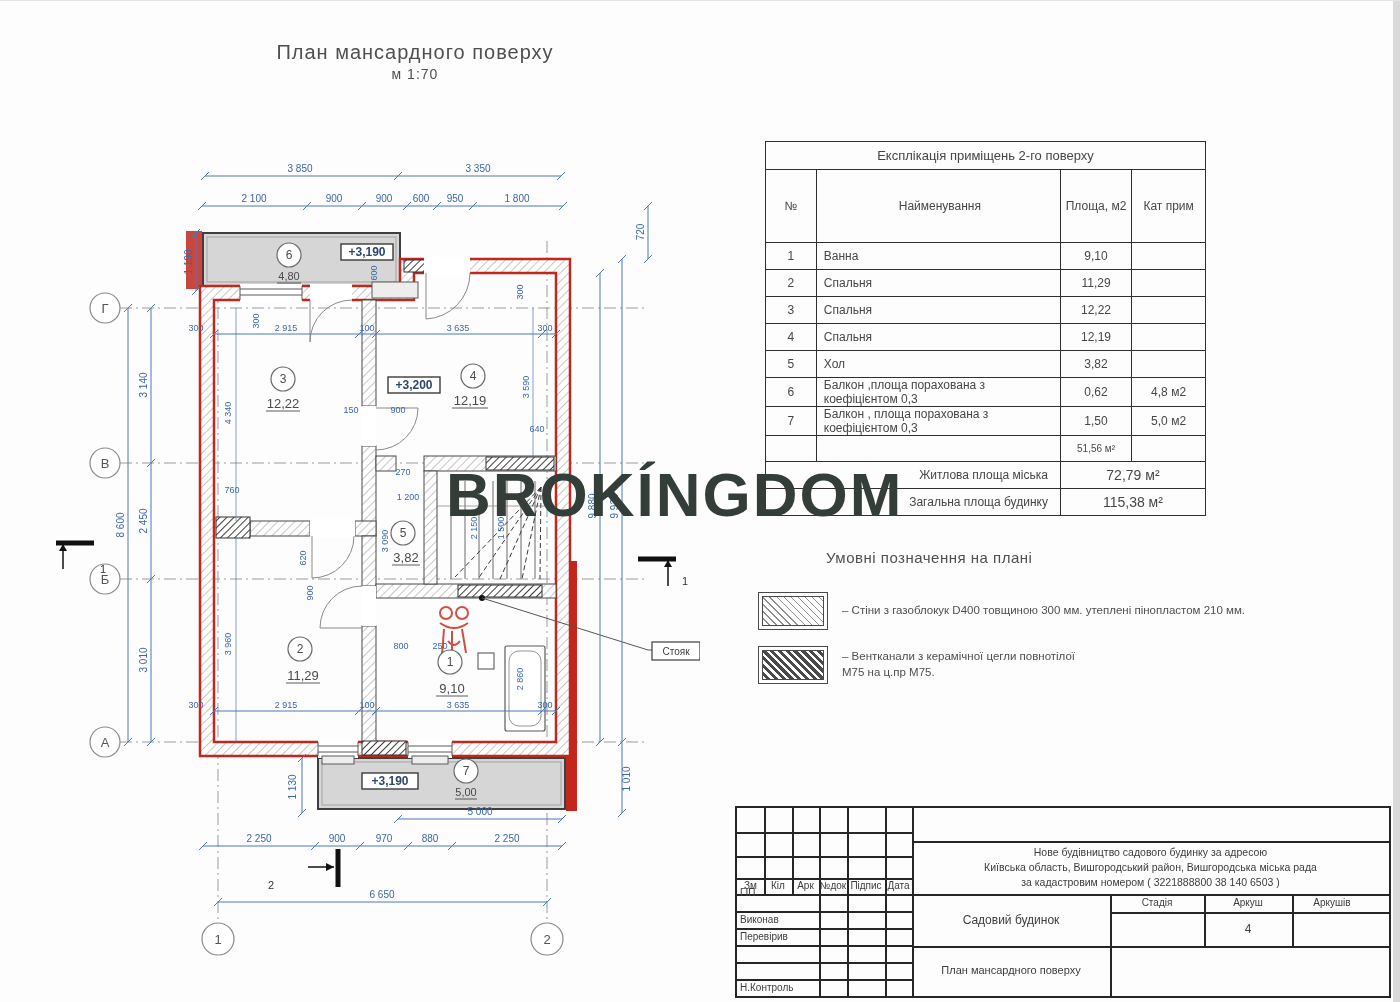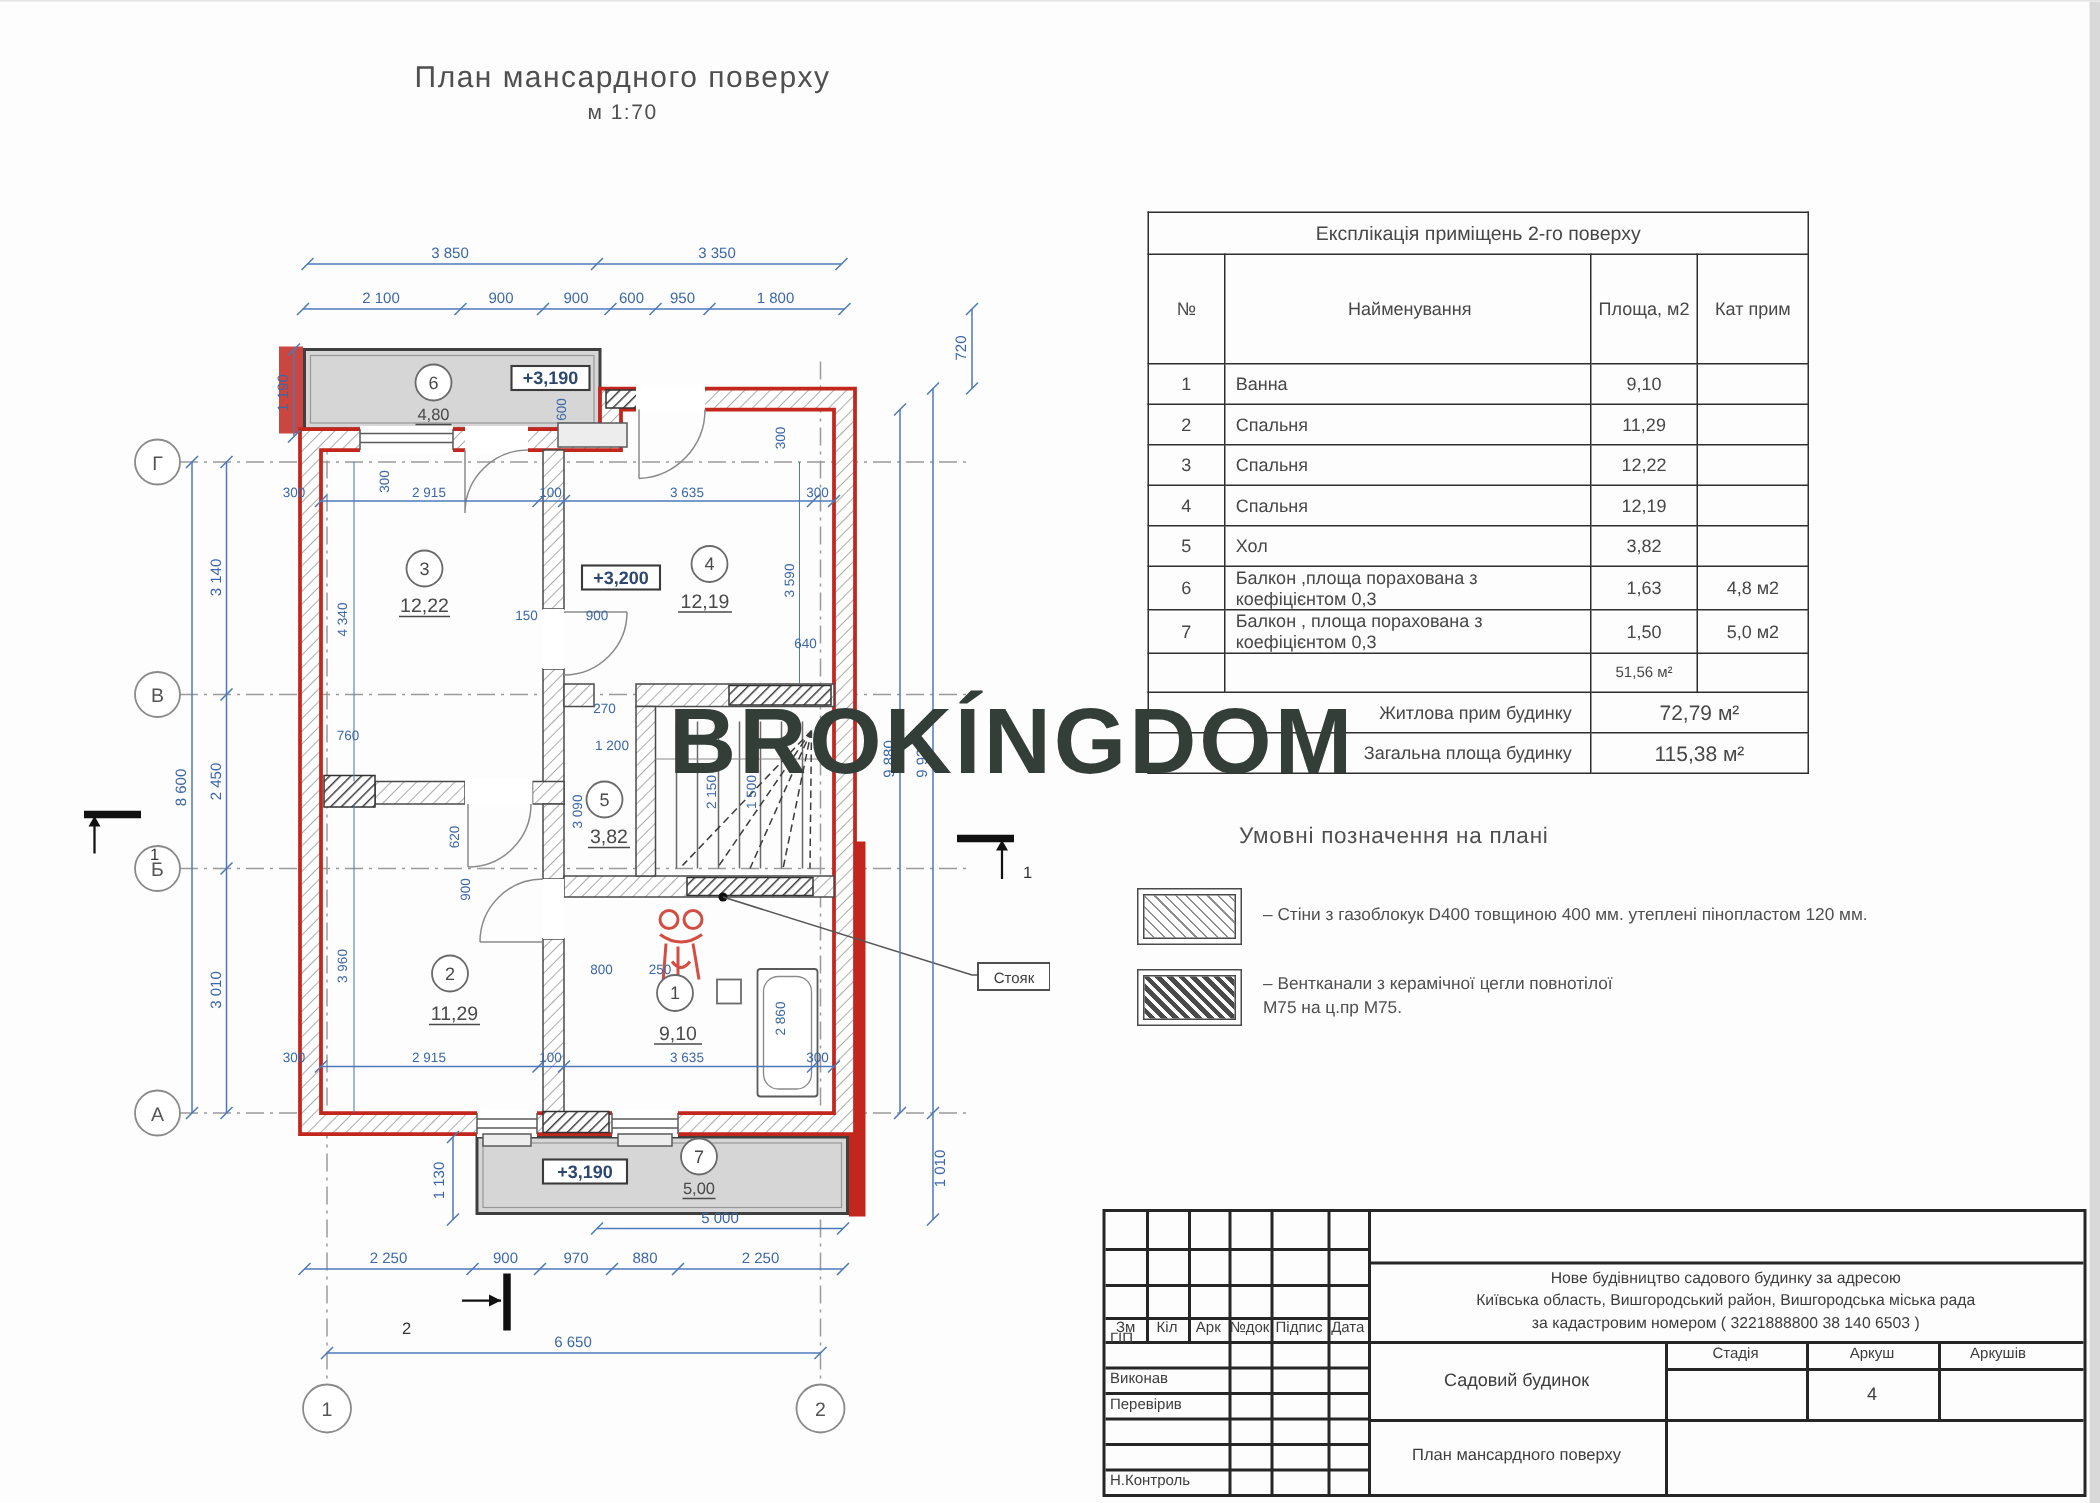--- a/index.html
+++ b/index.html
@@ -390,55 +390,55 @@
         </tr>
         <tr>
           <td class="c-num">5</td>
           <td class="c-name">Хол</td>
           <td class="c-area">3,82</td>
           <td class="c-note"></td>
         </tr>
         <tr>
           <td class="c-num">6</td>
           <td class="c-name">Балкон ,площа порахована з коефіцієнтом 0,3</td>
-          <td class="c-area">1,63</td>
+          <td class="c-area">0,62</td>
           <td class="c-note">4,8 м2</td>
         </tr>
         <tr>
           <td class="c-num">7</td>
           <td class="c-name">Балкон , площа порахована з коефіцієнтом 0,3</td>
           <td class="c-area">1,50</td>
           <td class="c-note">5,0 м2</td>
         </tr>
       </tbody>
     <tbody>
       <tr class="sub-row">
         <td class="c-num"></td>
         <td class="c-name"></td>
         <td class="c-area">51,56 м²</td>
         <td class="c-note"></td>
       </tr>
       <tr class="sum-row">
-        <td colspan="2" class="sum-label">Житлова прим будинку</td>
+        <td colspan="2" class="sum-label">Житлова площа міська</td>
         <td colspan="2" class="sum-val">72,79 м²</td>
       </tr>
       <tr class="sum-row">
         <td colspan="2" class="sum-label">Загальна площа  будинку</td>
         <td colspan="2" class="sum-val">115,38 м²</td>
       </tr>
     </tbody>
   </table>
 
   <div class="legend">
     <div class="head">Умовні позначення на плані</div>
     <div class="item first">
       <div class="sw sw-light">
           <div class="in"></div>
         </div>
-      <div class="txt">–  Стіни з газоблокук D400 товщиною 400 мм. утеплені пінопластом 120 мм.</div>
+      <div class="txt">–  Стіни з газоблокук D400 товщиною 300 мм. утеплені пінопластом 210 мм.</div>
     </div>
     <div class="item">
       <div class="sw sw-dark">
           <div class="in"></div>
         </div>
       <div class="txt">
         <div>–  Вентканали з керамічної цегли  повнотілої</div>
         <div>М75 на ц.пр М75.</div>
       </div>
     </div>

